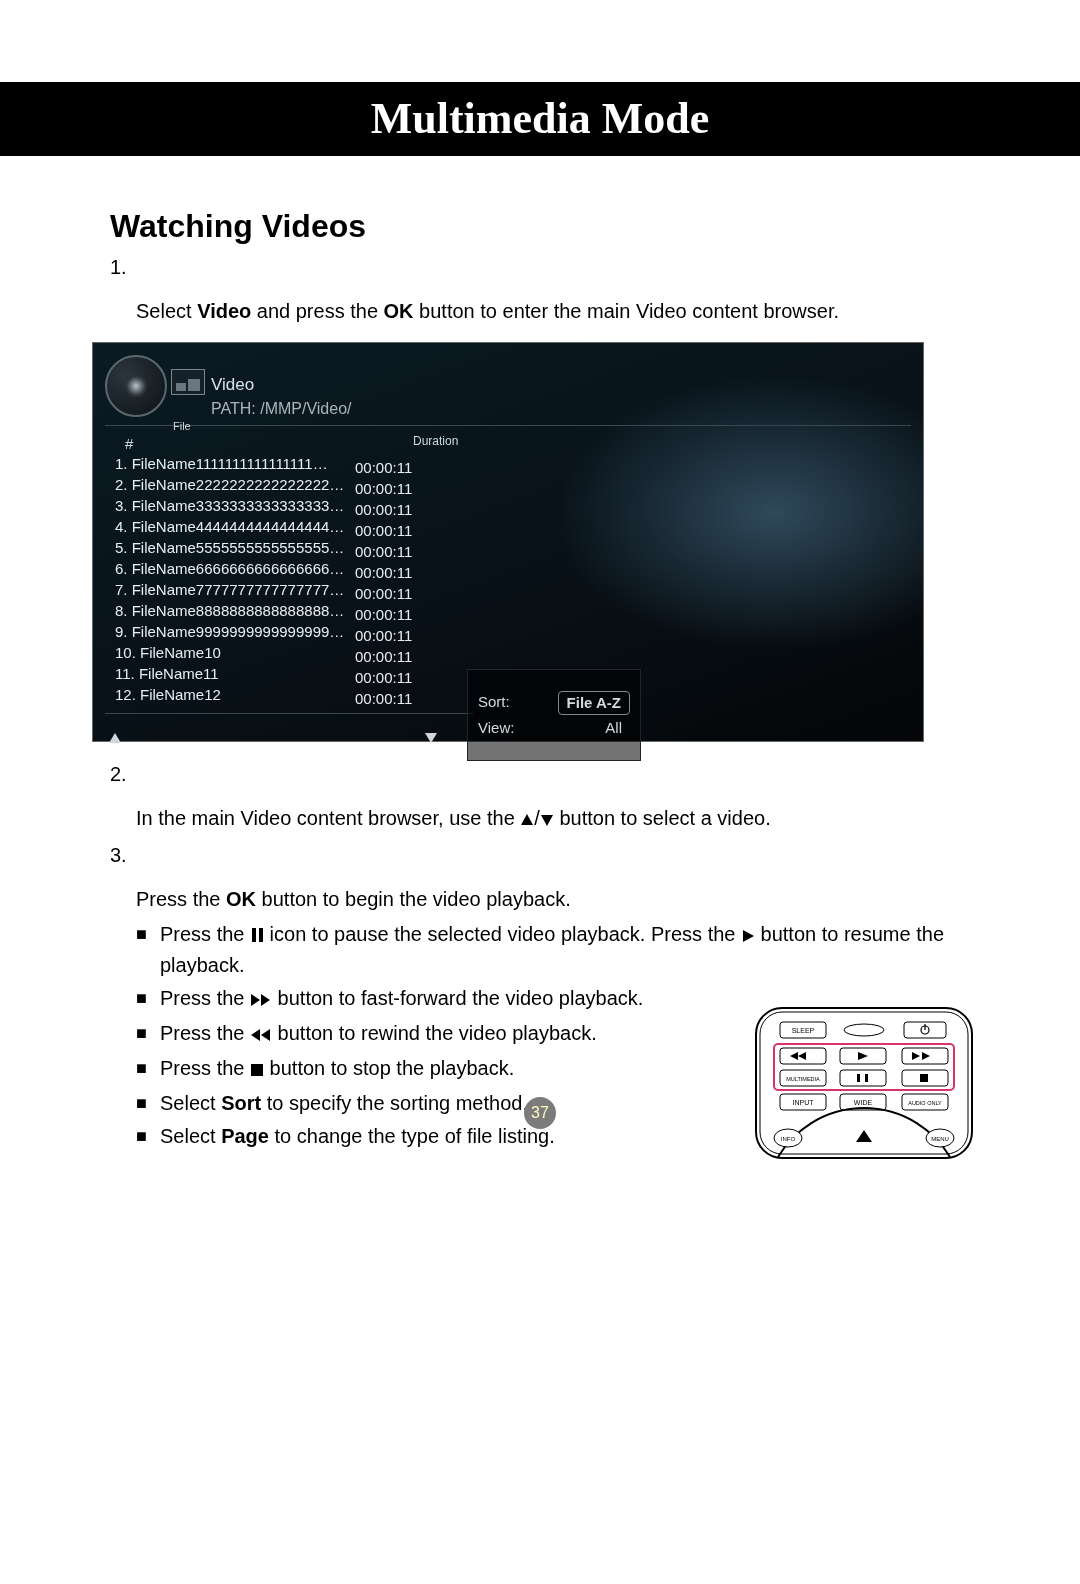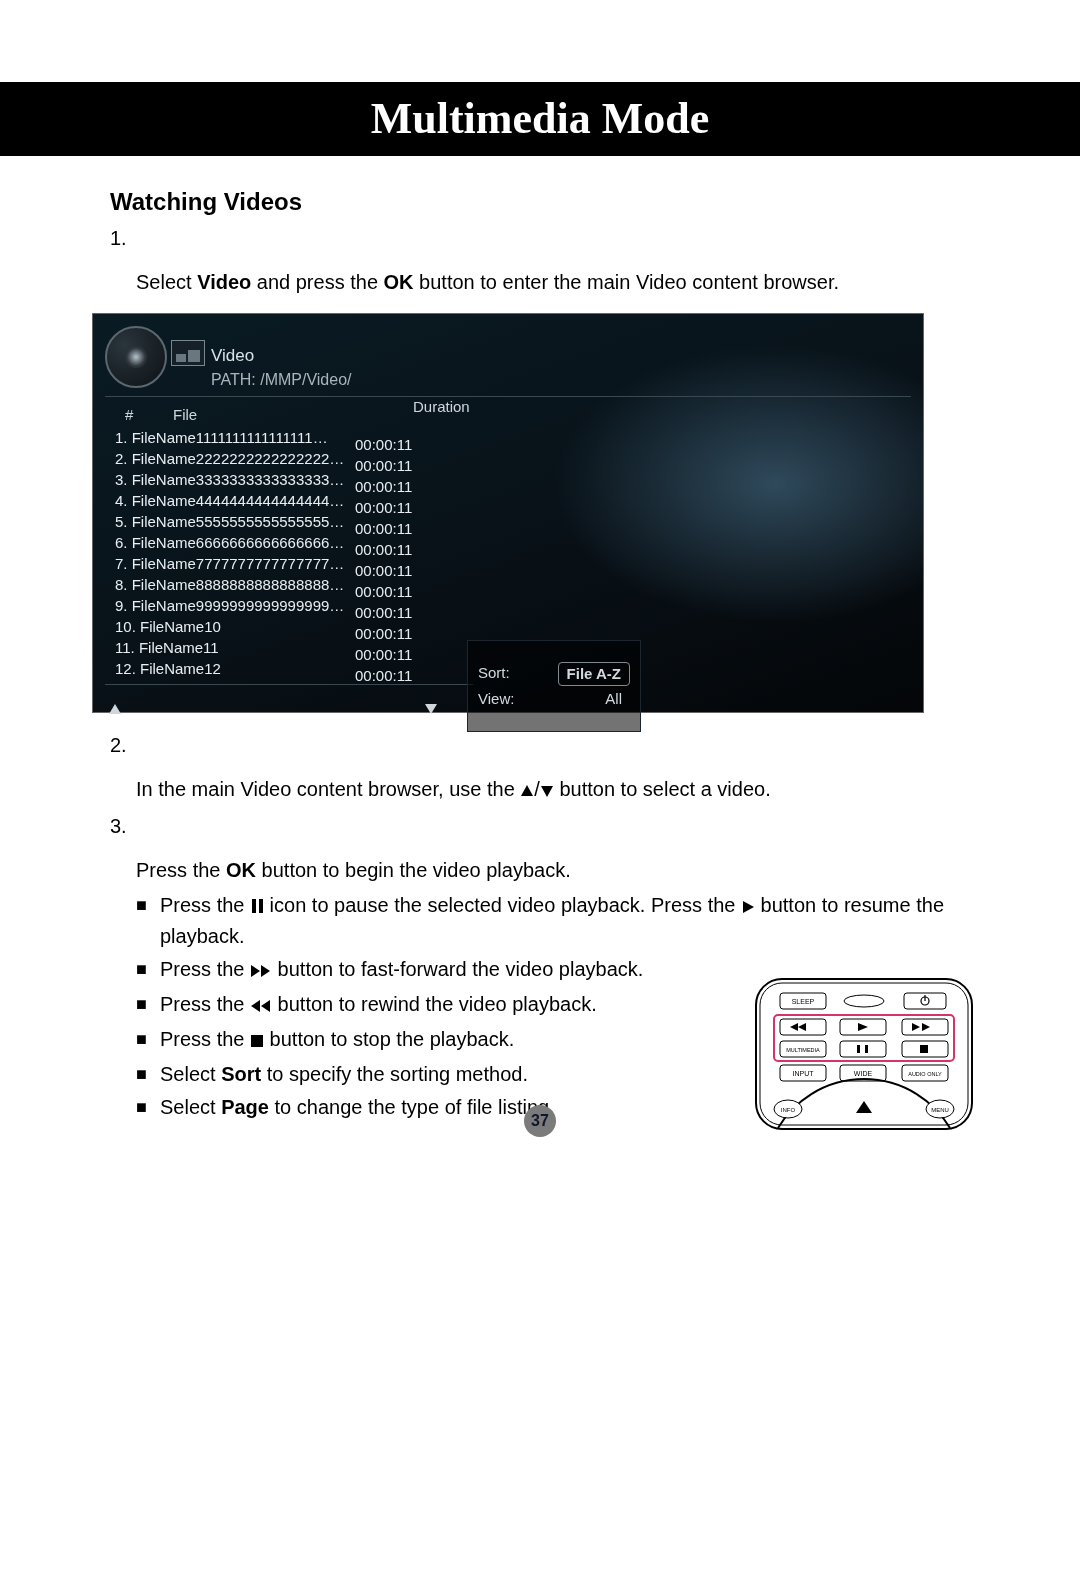--- a/index.html
+++ b/index.html
@@ -29,23 +29,23 @@
     font-size: 44px;
     line-height: 74px;
   }
   .content {
     position: absolute;
     top: 186px;
     left: 110px;
     right: 110px;
   }
   .section-heading {
-    font-size: 24px;
+    font-size: 32px;
     font-weight: bold;
-    margin: 2px 0 8px 0;
+    margin: 22px 0 8px 0;
   }
   .body-text {
     font-size: 20px;
     line-height: 1.45;
   }
   .ol {
     margin: 0;
     padding: 0;
   }
   .ol .num-row {
@@ -141,24 +141,24 @@
     font-size: 17px;
     color: #d8e2e8;
   }
   .shot-path {
     position: absolute;
     left: 110px; top: 46px;
     font-size: 16px;
     color: #a9b4bb;
   }
   .col-hash { position:absolute; left: 32px;  top: 90px; color:#cfd7dc; font-size:15px; }
-  .col-file { position:absolute; left: 80px;  top: 90px; color:#cfd7dc; font-size:15px; }
-  .col-dur  { position:absolute; left: 320px; top: 82px; color:#cfd7dc; font-size:15px; }
+  .col-file { position:absolute; left: 80px;  top: 76px; color:#cfd7dc; font-size:11px; }
+  .col-dur  { position:absolute; left: 320px; top: 90px; color:#cfd7dc; font-size:12px; }
   .file-rows { position:absolute; left: 22px; top: 112px; font-size: 15px; color:#e8eef2; }
-  .file-rows .frow { height: 21px; line-height:24px; white-space:nowrap; }
+  .file-rows .frow { height: 21px; line-height:18px; white-space:nowrap; }
   .file-rows .fname { display:inline-block; width: 230px; overflow:hidden; }
   .file-rows .fdur  { display:inline-block; width: 80px; margin-left: 10px; }
   .hr-top { position:absolute; left:12px; right:12px; top: 82px; height:1px; background:#3c4850; }
   .hr-bot { position:absolute; left:12px; right:450px; top: 370px; height:1px; background:#3c4850; }
   .pager  { position:absolute; left:12px; width: 345px; top: 374px; font-size:15px; color:#d2dbe0; text-align:center; }
   .pager-up { position:absolute; left:16px; top:379px; }
   .pager-dn { position:absolute; left:332px; top:379px; }
   .sort-box {
     position:absolute; left: 374px; top: 326px;
     width: 160px;
@@ -191,30 +191,30 @@
   .lower-area {
     position: relative;
   }
   .lower-left {
     width: 560px;
   }
 
   .page-num {
     position: absolute;
     left: 50%;
-    bottom: 52px;
+    bottom: 60px;
     transform: translateX(-50%);
     width: 32px; height: 32px;
     border-radius: 50%;
     background: #7b7b7b;
-    color: #0f172a;
+    color: #fef9c3;
     font-size: 16px;
     text-align: center;
     line-height: 32px;
-    font-weight: bold;
+    font-weight: normal;
   }
 </style>
 </head>
 <body>
 
 <div class="page">
 
   <div class="title-bar">
     <span>Multimedia Mode</span>
   </div>

